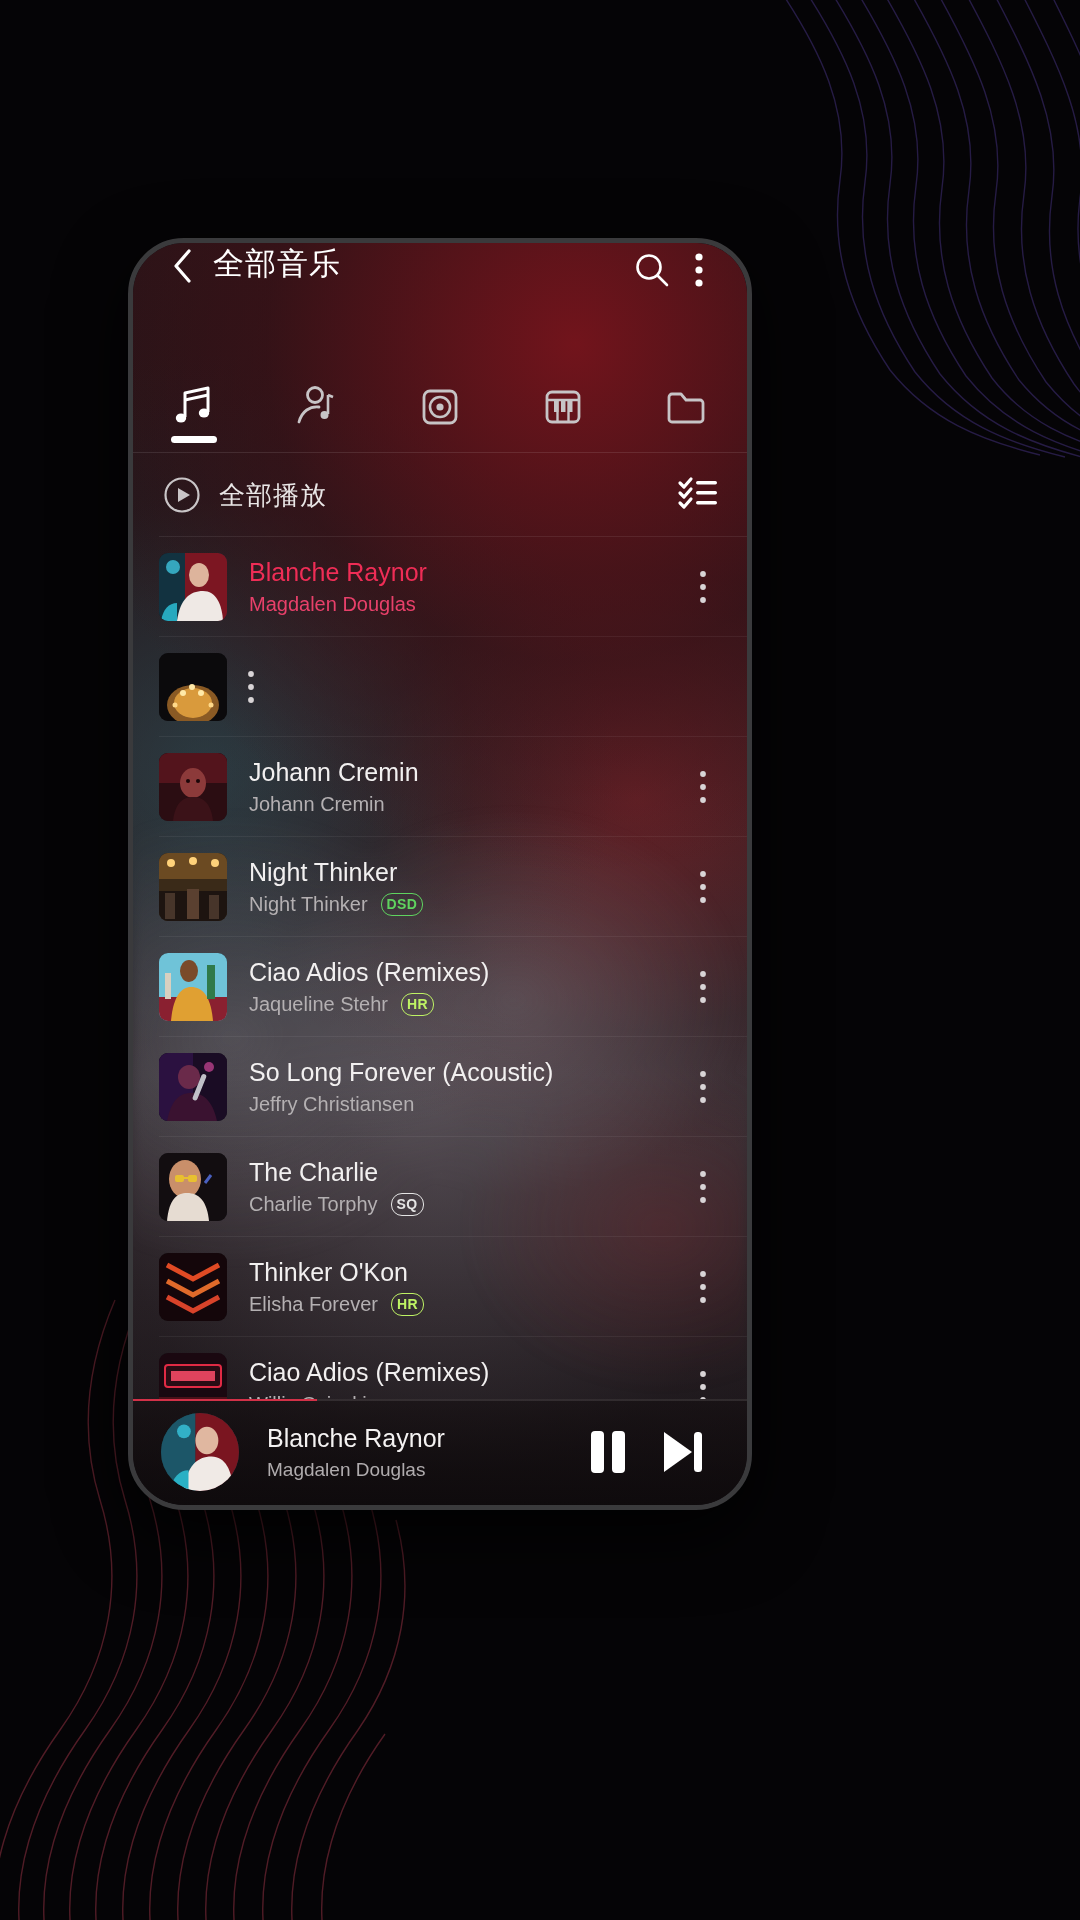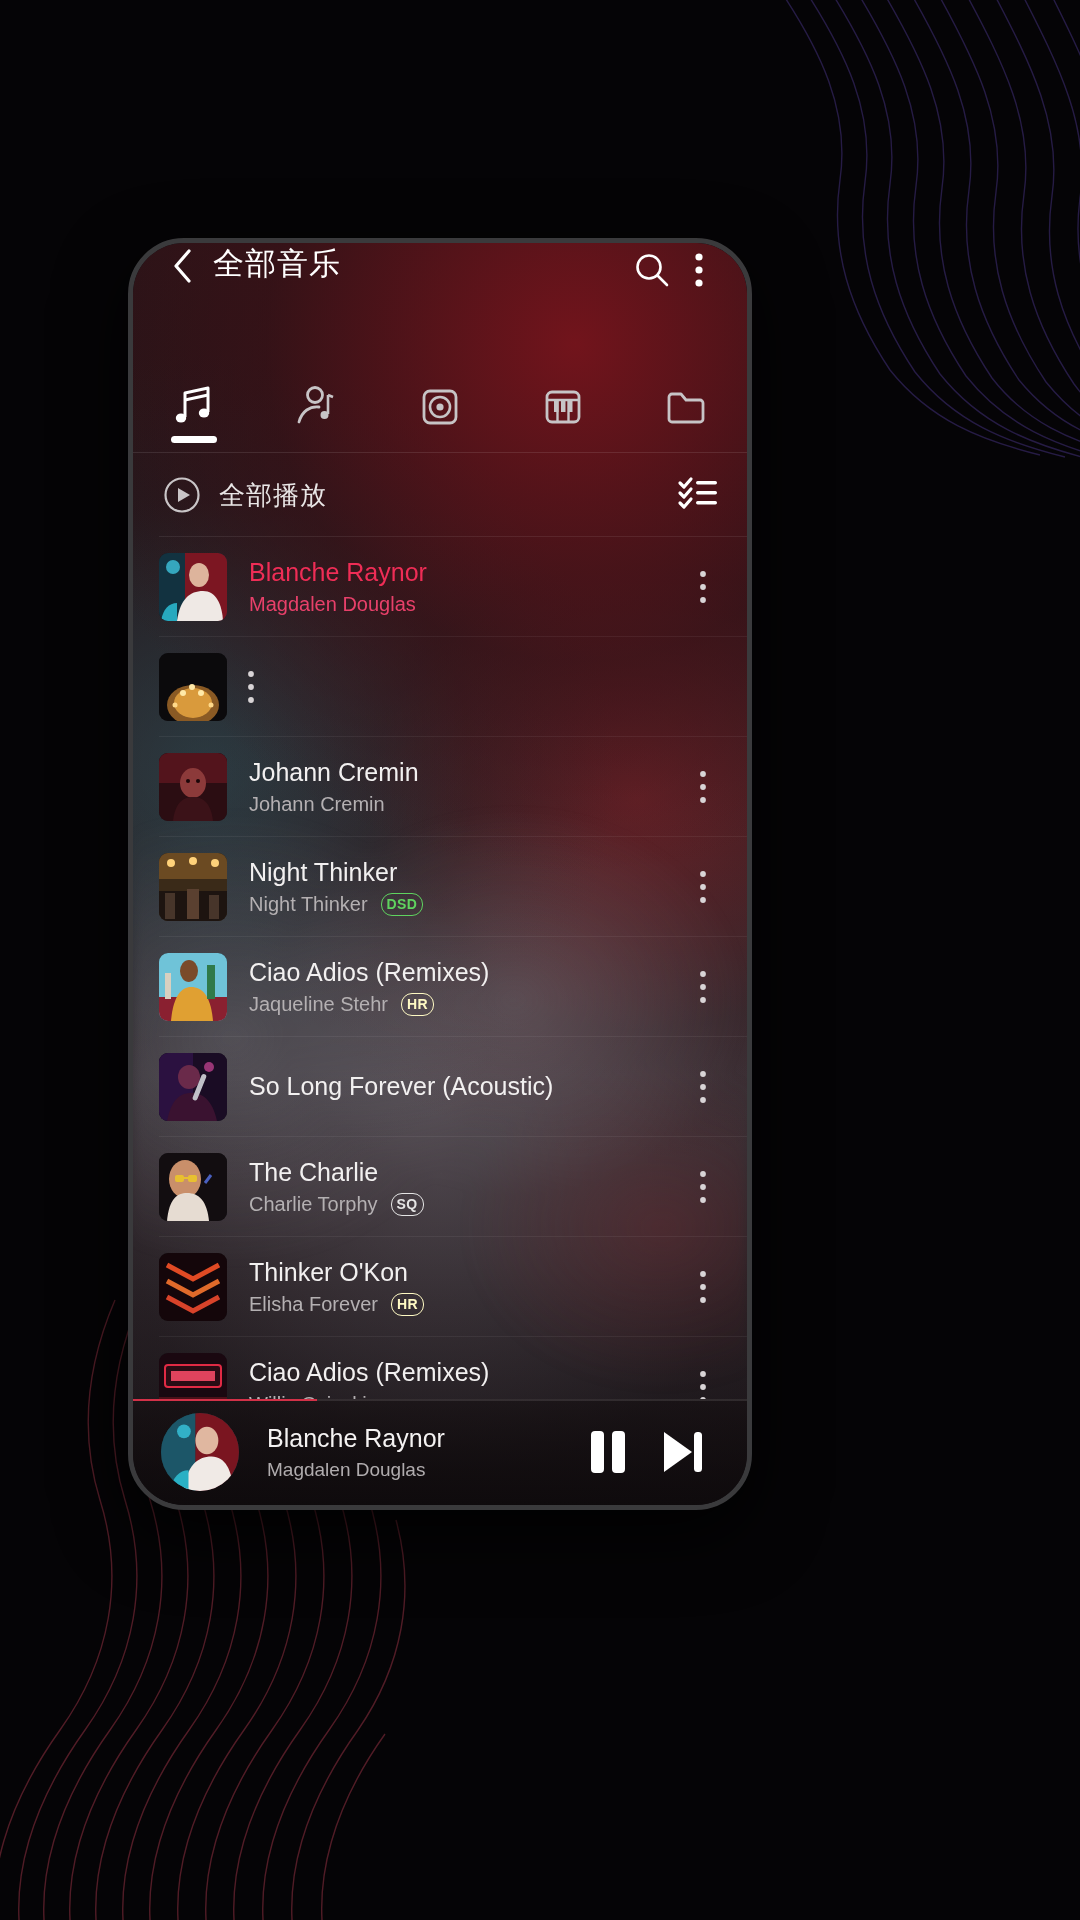--- a/index.html
+++ b/index.html
@@ -76,21 +76,21 @@
   .sub { font-size:20px; color:#b4b0b2; margin-top:5px; display:flex; align-items:center; white-space:nowrap; line-height:1.2; }
   .row.active .title { color:#ef2d56; }
   .row.active .sub { color:#e8406a; }
   .badge {
     display:inline-block; margin-left:13px;
     font-size:14px; line-height:1; padding:3px 5px 4px;
     border:1.6px solid currentColor; border-radius:11px;
     font-weight:bold; letter-spacing:.4px;
   }
   .badge.dsd { color:#5fd35f; }
-  .badge.hr  { color:#fef9c3; }
+  .badge.hr  { color:#bef264; }
   .badge.sq  { color:#e5e5e5; }
   .row-more { width:48px; display:flex; align-items:center; justify-content:center; flex:none; }
 
   
   .player { height:106px; flex:none; position:relative; display:flex; align-items:center; padding:0 28px 0 28px;
             background:linear-gradient(180deg, rgba(20,14,16,.55) 0%, rgba(14,10,12,.92) 100%); }
   .player-prog { position:absolute; top:0; left:0; right:0; height:2px; background:rgba(255,255,255,.10); }
   .player-prog i { position:absolute; left:0; top:0; height:2px; width:30%; background:#d23148; display:block; }
   .p-avatar { width:78px; height:78px; border-radius:50%; overflow:hidden; flex:none; background:#222; }
   .p-meta { flex:1; margin-left:28px; min-width:0; }
@@ -370,20 +370,23 @@
                 <rect width="68" height="68" fill="#1a0c24"></rect>
                 <rect x="0" y="0" width="34" height="68" fill="#2b1140"></rect>
                 <ellipse cx="30" cy="24" rx="11" ry="12" fill="#6a2a4a"></ellipse>
                 <path d="M8 68 C12 48 20 40 32 40 C46 40 54 50 58 68 Z" fill="#3a1230"></path>
                 <rect x="38" y="20" width="5" height="28" rx="2.5" fill="#c0c0c8" transform="rotate(22 40 34)"></rect>
                 <circle cx="50" cy="14" r="5" fill="#b8408a" opacity=".8"></circle>
               </svg>
             </div>
             <div class="meta">
               <div class="title">So Long Forever (Acoustic)</div>
+              <div class="sub">
+                <span>Jeffry Christiansen</span>
+              </div>
             </div>
             <div class="row-more">
               <svg width="8" height="34" viewBox="0 0 8 34">
                 <circle cx="4" cy="4" r="2.9" fill="#d8d4d6"></circle>
                 <circle cx="4" cy="17" r="2.9" fill="#d8d4d6"></circle>
                 <circle cx="4" cy="30" r="2.9" fill="#d8d4d6"></circle>
               </svg>
             </div>
             <div class="row-sep"></div>
           </div>

